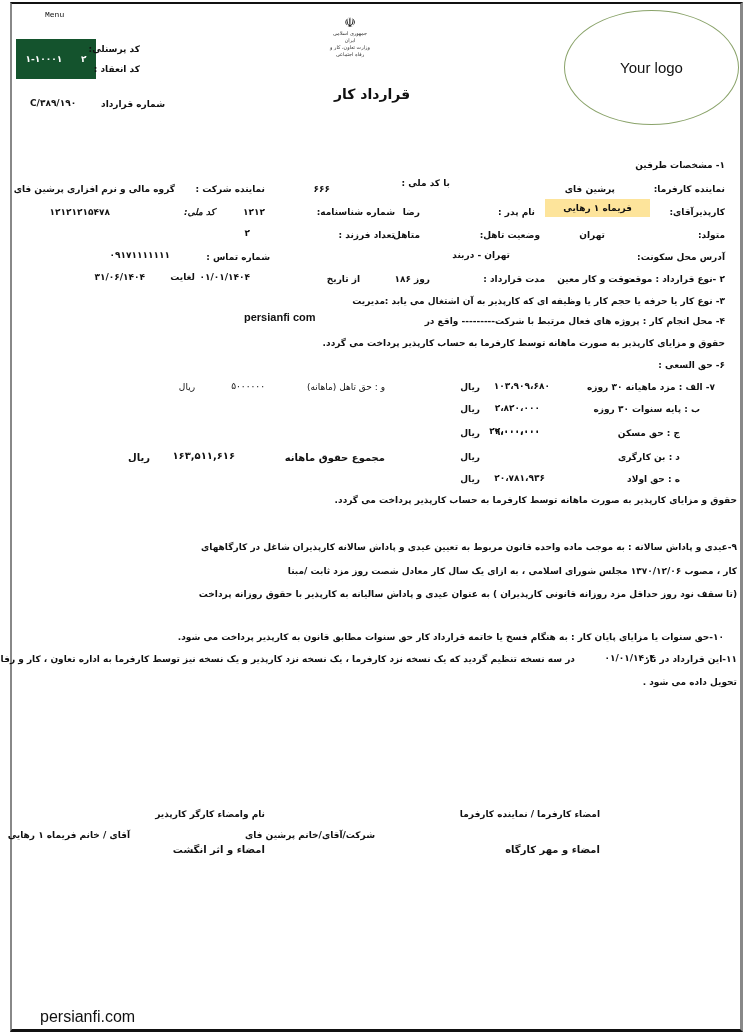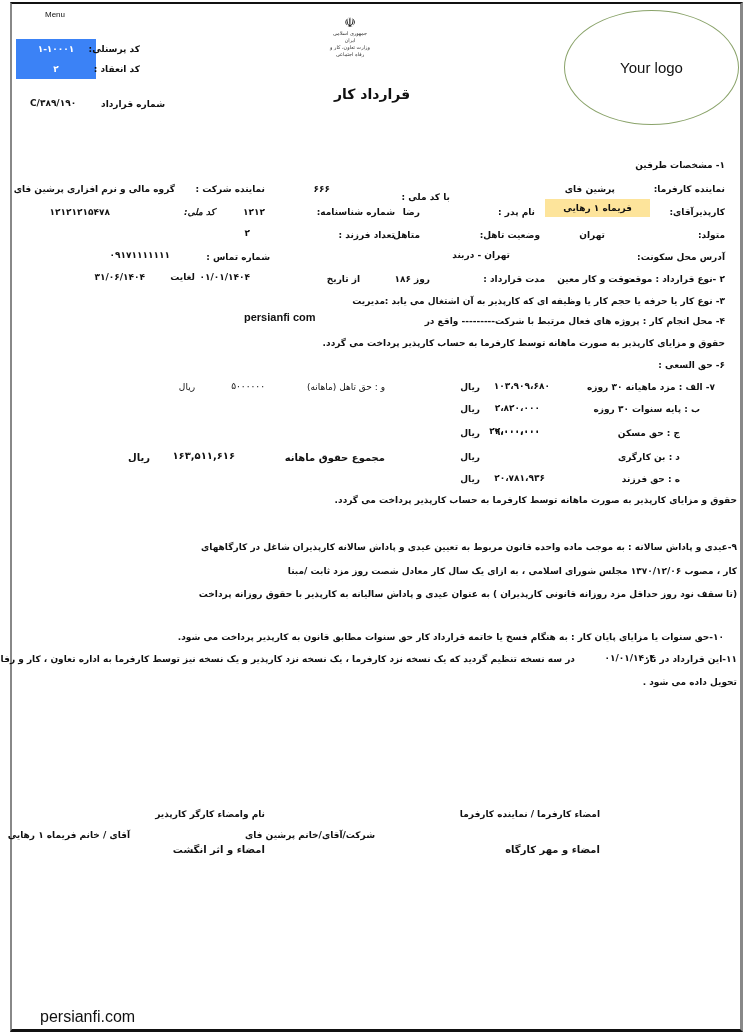--- a/index.html
+++ b/index.html
@@ -7,25 +7,25 @@
   body { position: relative; font-family: "DejaVu Sans", sans-serif; color: #111; }
   .page {
     position: absolute; left: 10px; top: 2px; width: 733px; height: 1030px;
     border-top: 2px solid #111; border-bottom: 3px solid #111;
     border-left: 2px solid #888; border-right: 3px solid #888;
   }
   .abs { position: absolute; white-space: nowrap; }
   .rtl { direction: rtl; unicode-bidi: plaintext; }
   .fa { font-size: 9px; }
   .fab { font-size: 9px; font-weight: bold; }
-  .menu { left: 33px; top: 6px; font-size: 8px; font-family: Liberation Sans, sans-serif; }
+  .menu { left: 33px; top: 6px; font-size: 8px; font-family: Liberation Mono, monospace; }
   .codebox {
     position: absolute; left: 4px; top: 35px; width: 80px; height: 40px;
-    background: #3b82f6; color: #fff; font-size: 9px; font-weight: bold;
-    display: flex; flex-direction: column; align-items: center; justify-content: space-around;
+    background: #14532d; color: #fff; font-size: 9px; font-weight: bold;
+    display: flex; flex-direction: row; align-items: center; justify-content: space-around;
   }
   .logo-ellipse {
     position: absolute; left: 552px; top: 6px; width: 175px; height: 115px;
     border: 1.5px solid #8aa36a; border-radius: 50%;
     display: flex; align-items: center; justify-content: center;
     font-family: "Liberation Sans", sans-serif; font-size: 15px; color: #111;
   }
   .emblem { position: absolute; left: 316px; top: 12px; width: 44px; text-align: center; }
   .emblem .glyph { font-size: 13px; line-height: 14px; }
   .emblem .line { font-size: 5px; line-height: 7px; color: #333; }
@@ -59,21 +59,21 @@
   <div class="abs rtl title">قرارداد کار</div>
 
   <div class="logo-ellipse">
     <span>Your logo</span>
   </div>
 
   <div class="abs rtl fab" style="right:15px; top:156px;">۱-   مشخصات طرفین</div>
 
   <div class="abs rtl fab" style="right:15px; top:180px;">نماینده کارفرما:</div>
   <div class="abs rtl fab" style="right:125px; top:180px;">پرشین فای</div>
-  <div class="abs rtl fab" style="right:290px; top:188px;">با کد ملی :</div>
+  <div class="abs rtl fab" style="right:290px; top:174px;">با کد ملی :</div>
   <div class="abs rtl fab" style="right:410px; top:180px;">۶۶۶</div>
   <div class="abs rtl fab" style="right:475px; top:180px;">نماینده شرکت :</div>
   <div class="abs rtl fab" style="right:565px; top:180px;">گروه مالی و نرم افزاری پرشین فای</div>
 
   <div class="abs rtl fab" style="right:15px; top:203px;">کارپذیرآقای:</div>
   <div class="abs rtl fab highlight" style="right:90px; top:195px;">فریماه ۱ رهایی</div>
   <div class="abs rtl fab" style="right:205px; top:203px;">نام پدر :</div>
   <div class="abs rtl fab" style="right:320px; top:203px;">رضا</div>
   <div class="abs rtl fab" style="right:345px; top:203px;">شماره شناسنامه:</div>
   <div class="abs rtl fab" style="right:475px; top:203px;">۱۲۱۲</div>
@@ -120,21 +120,21 @@
   <div class="abs rtl fab" style="right:260px; top:400px;">ریال</div>
 
   <div class="abs rtl fab" style="right:60px; top:424px;">ج : حق مسکن</div>
   <div class="abs rtl fab" style="right:200px; top:423px;">۹،۰۰۰،۰۰۰</div>
   <div class="abs rtl fab" style="right:260px; top:424px;">ریال</div>
 
   <div class="abs rtl fab" style="right:60px; top:448px;">د : بن کارگری</div>
   <div class="abs rtl fab" style="right:200px; top:422px;">۲۲،۰۰۰،۰۰۰</div>
   <div class="abs rtl fab" style="right:260px; top:448px;">ریال</div>
 
-  <div class="abs rtl fab" style="right:60px; top:470px;">ه : حق فرزند</div>
+  <div class="abs rtl fab" style="right:60px; top:470px;">ه : حق اولاد</div>
   <div class="abs rtl fab" style="right:195px; top:469px;">۲۰،۷۸۱،۹۳۶</div>
   <div class="abs rtl fab" style="right:260px; top:470px;">ریال</div>
 
   <div class="abs rtl fa" style="right:355px; top:378px;">و : حق تاهل (ماهانه)</div>
   <div class="abs rtl fa" style="right:475px; top:377px;">۵۰۰۰۰۰۰</div>
   <div class="abs rtl fa" style="right:545px; top:378px;">ریال</div>
 
   <div class="abs rtl sum" style="right:355px; top:448px;">مجموع حقوق ماهانه</div>
   <div class="abs rtl sum" style="right:505px; top:446px;">۱۶۳,۵۱۱,۶۱۶</div>
   <div class="abs rtl sum" style="right:590px; top:448px;">ریال</div>

